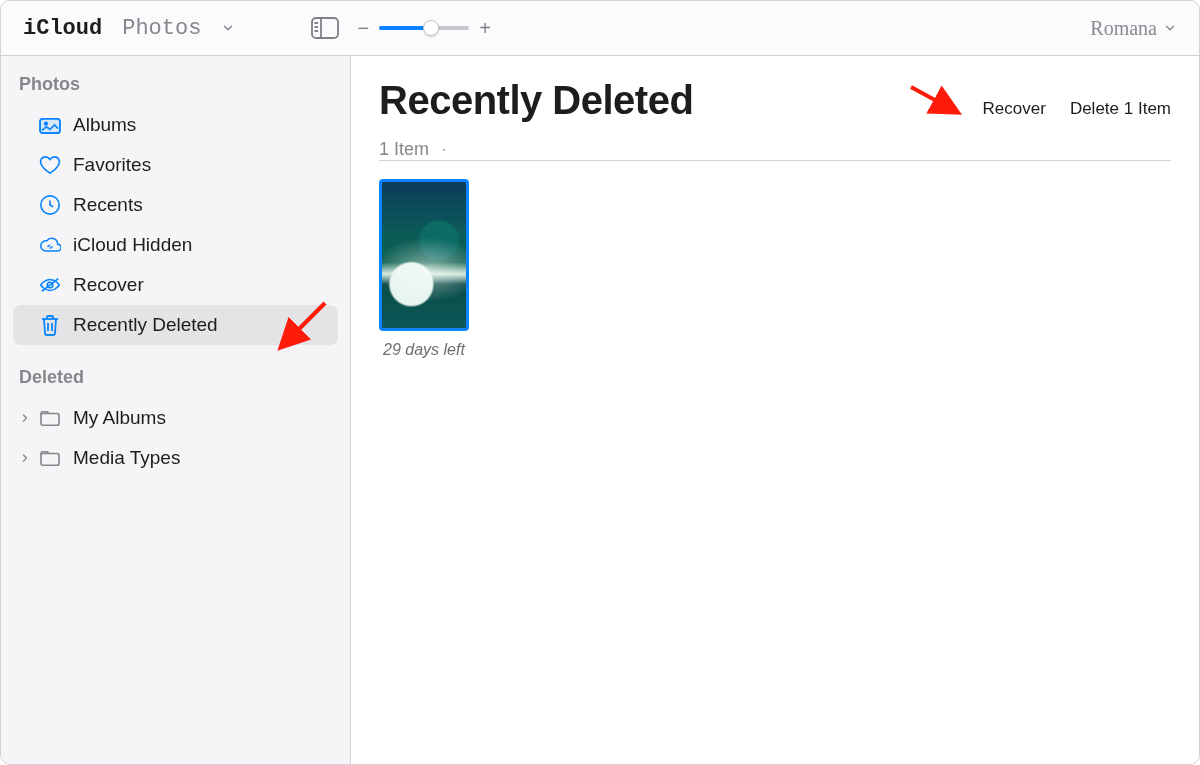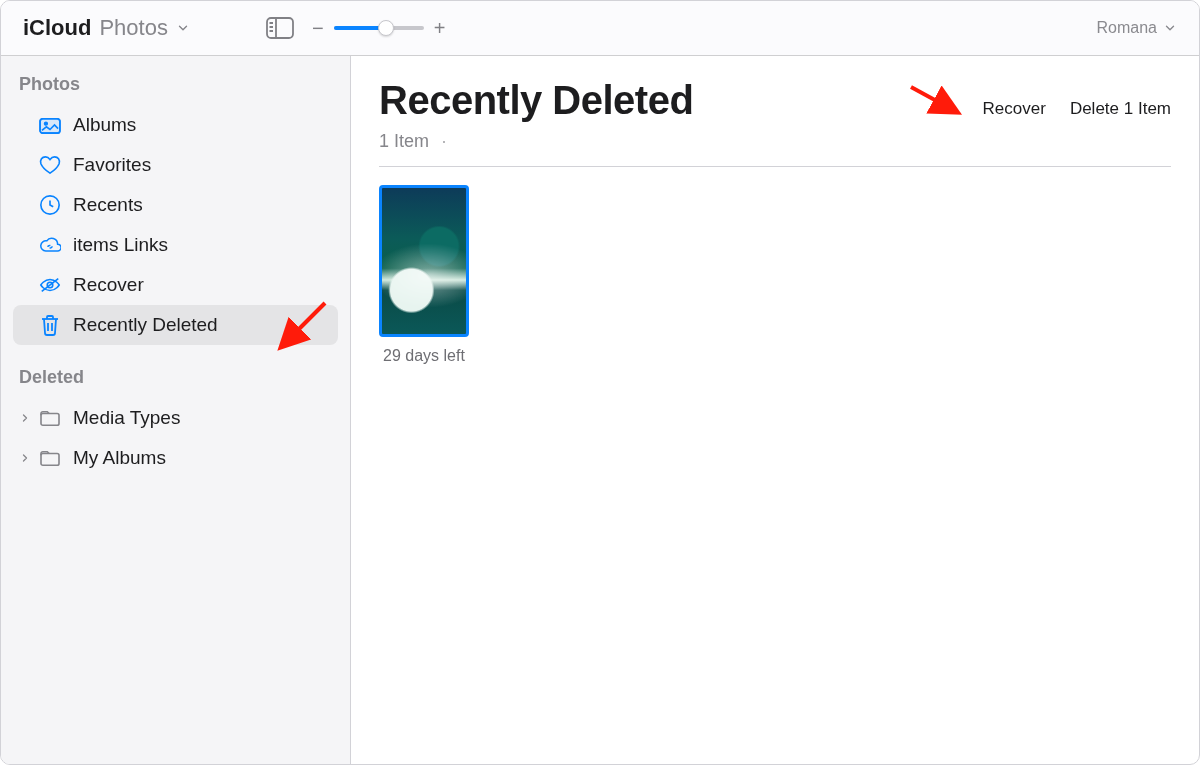--- a/index.html
+++ b/index.html
@@ -28,55 +28,55 @@
   
   .toolbar{
     height:55px;
     background:var(--toolbar-bg);
     border-bottom:1px solid var(--toolbar-border);
     display:flex;
     align-items:center;
     padding:0 22px;
     gap:18px;
   }
-  .brand{display:flex;align-items:center;gap:8px;font-size:22px;font-weight:600;}
+  .brand{display:flex;align-items:center;gap:20px;font-size:22px;font-weight:600;font-family:Liberation Mono, monospace;}
   .brand .sub{color:var(--muted);font-weight:500;}
   .brand .chev{color:var(--muted);}
   .tb-icon{color:#808085;display:flex;align-items:center;}
   .zoom{display:flex;align-items:center;gap:10px;}
   .zoom .sign{color:#808085;font-size:20px;font-weight:400;}
   .slider{position:relative;width:90px;height:18px;}
   .slider .bar{position:absolute;left:0;right:0;top:50%;height:4px;transform:translateY(-50%);border-radius:2px;background:#c7c7cc;}
   .slider .fill{position:absolute;left:0;top:50%;height:4px;transform:translateY(-50%);border-radius:2px;background:var(--blue);width:58%;}
   .slider .knob{position:absolute;top:50%;left:58%;width:16px;height:16px;border-radius:50%;background:#fff;border:1px solid #c7c7cc;transform:translate(-50%,-50%);box-shadow:0 1px 2px rgba(0,0,0,.15);}
   .spacer{flex:1;}
-  .account{display:flex;align-items:center;gap:6px;color:#8a8a8f;font-size:16px;}
+  .account{display:flex;align-items:center;gap:6px;color:#8a8a8f;font-size:20px;font-family:Liberation Serif, serif;}
   
   .main{display:flex;height:calc(100% - 55px);}
   .sidebar{width:350px;background:var(--sidebar-bg);border-right:1px solid var(--border);padding:18px 12px 0 12px;}
   .section-label{color:var(--muted);font-size:18px;font-weight:600;padding:0 0 10px 6px;}
   .nav-item{
     display:flex;align-items:center;gap:12px;
     height:40px;border-radius:8px;padding:0 12px 0 26px;
     font-size:19px;cursor:pointer;position:relative;
   }
   .nav-item.selected{background:var(--selected);}
   .nav-item .icon{color:var(--blue);width:22px;display:flex;align-items:center;justify-content:center;}
   .nav-item .disclosure{position:absolute;left:6px;color:#86868b;}
   .nav-item .neutral{color:#86868b;} 
   
   .content{flex:1;padding:22px 28px 0 28px;overflow:hidden;}
   .header-row{display:flex;align-items:baseline;justify-content:space-between;gap:20px;}
   .title{font-size:40px;font-weight:800;letter-spacing:-0.5px;margin:0;}
   .actions{display:flex;gap:24px;align-items:baseline;font-size:17px;color:var(--text);white-space:nowrap;}
   .actions span{cursor:pointer;}
-  .subhead{display:flex;align-items:flex-start;gap:12px;color:var(--muted);font-size:18px;margin-top:8px;padding-bottom:14px;border-bottom:1px solid var(--border);white-space:nowrap;overflow:hidden;text-overflow:ellipsis;}
+  .subhead{display:flex;align-items:flex-start;gap:12px;color:var(--muted);font-size:18px;margin-top:16px;border-bottom:1px solid var(--border);white-space:nowrap;overflow:hidden;text-overflow:ellipsis;}
   .subhead .dot{opacity:.7;}
   
-  .grid{padding-top:18px;display:flex;gap:20px;}
+  .grid{padding-top:18px;display:flex;gap:20px;font-style:italic;}
   .thumb{display:flex;flex-direction:column;align-items:center;gap:10px;}
   .thumb .img{
     width:90px;height:152px;border-radius:4px;border:3px solid var(--blue);
     background:
       radial-gradient(circle at 68% 40%,#0c6b63 0 18%,transparent 20%),
       radial-gradient(circle at 35% 70%,#e7f4ef 0 18%,transparent 20%),
       linear-gradient(180deg,#0d3b59 0%,#0b5b58 35%,#0a5f4c 55%,#cfe8dc 63%,#0a4b47 70%,#0b5858 100%);
     background-blend-mode:normal;
     position:relative;overflow:hidden;
   }
@@ -174,21 +174,21 @@
     </div>
 
     <div class="nav-item">
       <span class="icon">
         <svg width="24" height="18" viewBox="0 0 26 18" fill="none" stroke="currentColor" stroke-width="1.8">
             <path d="M8 16a6 6 0 1 1 1.2-11.9A7 7 0 0 1 22 8a4 4 0 0 1 0 8H8z"></path>
             <path d="M10.5 11.5a2 2 0 0 1 2-2h1"></path>
             <path d="M15.5 10.5a2 2 0 0 1-2 2h-1"></path>
           </svg>
       </span>
-      <span>items Links</span>
+      <span>iCloud Hidden</span>
     </div>
 
     <div class="nav-item">
       <span class="icon">
         <svg width="24" height="18" viewBox="0 0 24 18" fill="none" stroke="currentColor" stroke-width="1.8">
             <path d="M2 9s3.5-6 10-6 10 6 10 6-3.5 6-10 6S2 9 2 9z"></path>
             <circle cx="12" cy="9" r="3"></circle>
             <line x1="3" y1="16" x2="21" y2="2"></line>
           </svg>
       </span>
@@ -217,36 +217,36 @@
         <svg width="12" height="12" viewBox="0 0 24 24" fill="none" stroke="currentColor" stroke-width="2.6" stroke-linecap="round" stroke-linejoin="round">
             <polyline points="9 18 15 12 9 6"></polyline>
           </svg>
       </span>
       <span class="icon neutral">
         <svg width="22" height="18" viewBox="0 0 24 20" fill="none" stroke="currentColor" stroke-width="1.8">
             <rect x="2" y="5" width="20" height="13" rx="2"></rect>
             <path d="M2 7V5a2 2 0 0 1 2-2h5l2 2"></path>
           </svg>
       </span>
-      <span>Media Types</span>
+      <span>My Albums</span>
     </div>
 
     <div class="nav-item">
       <span class="disclosure">
         <svg width="12" height="12" viewBox="0 0 24 24" fill="none" stroke="currentColor" stroke-width="2.6" stroke-linecap="round" stroke-linejoin="round">
             <polyline points="9 18 15 12 9 6"></polyline>
           </svg>
       </span>
       <span class="icon neutral">
         <svg width="22" height="18" viewBox="0 0 24 20" fill="none" stroke="currentColor" stroke-width="1.8">
             <rect x="2" y="5" width="20" height="13" rx="2"></rect>
             <path d="M2 7V5a2 2 0 0 1 2-2h5l2 2"></path>
           </svg>
       </span>
-      <span>My Albums</span>
+      <span>Media Types</span>
     </div>
   </div>
 
   <div class="content">
     <div class="header-row">
       <h1 class="title">Recently Deleted</h1>
       <div class="actions">
         <span>Recover</span>
         <span>Delete 1 Item</span>
       </div>

